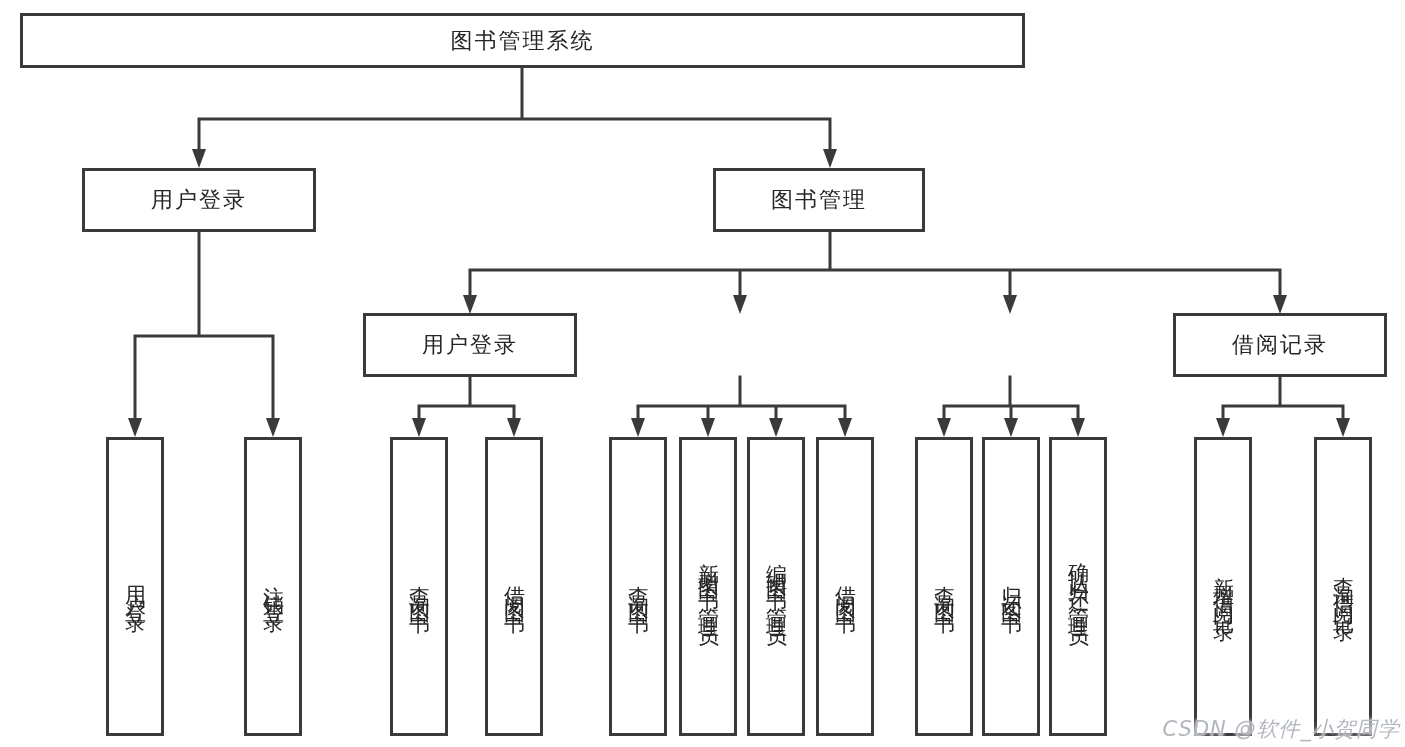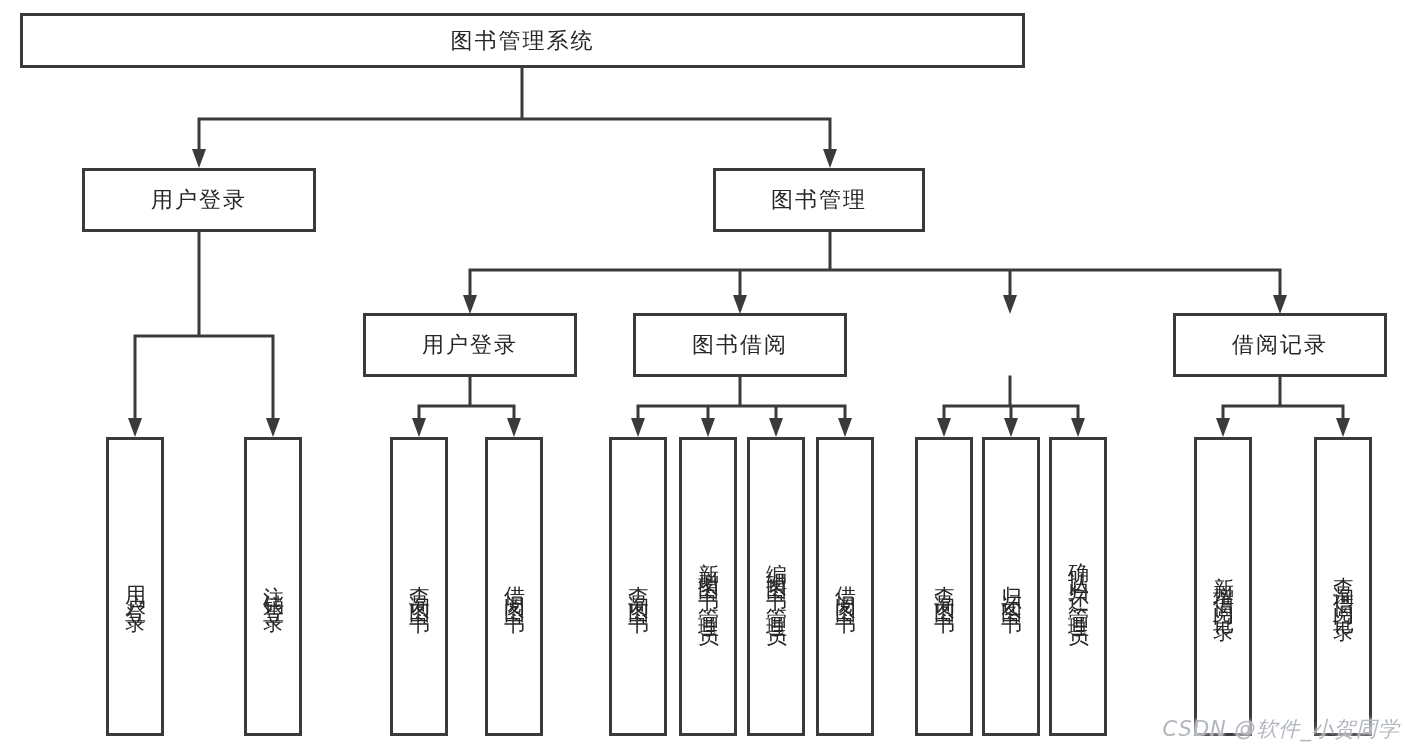--- a/index.html
+++ b/index.html
@@ -71,23 +71,20 @@
   <div class="box h" style="left:82px;top:168px;width:234px;height:64px">
     <span>用户登录</span>
   </div>
   <div class="box h" style="left:713px;top:168px;width:212px;height:64px">
     <span>图书管理</span>
   </div>
 
   <div class="box h" style="left:363px;top:313px;width:214px;height:64px">
     <span>用户登录</span>
   </div>
-  <div class="box h" style="left:633px;top:313px;width:214px;height:64px">
-    <span>图书借阅</span>
-  </div>
   <div class="box h" style="left:1173px;top:313px;width:214px;height:64px">
     <span>借阅记录</span>
   </div>
 
   <div class="box v" style="left:106px;top:437px;width:58px;height:299px">
     <span>用户登录</span>
   </div>
   <div class="box v" style="left:244px;top:437px;width:58px;height:299px">
     <span>注销登录</span>
   </div>

